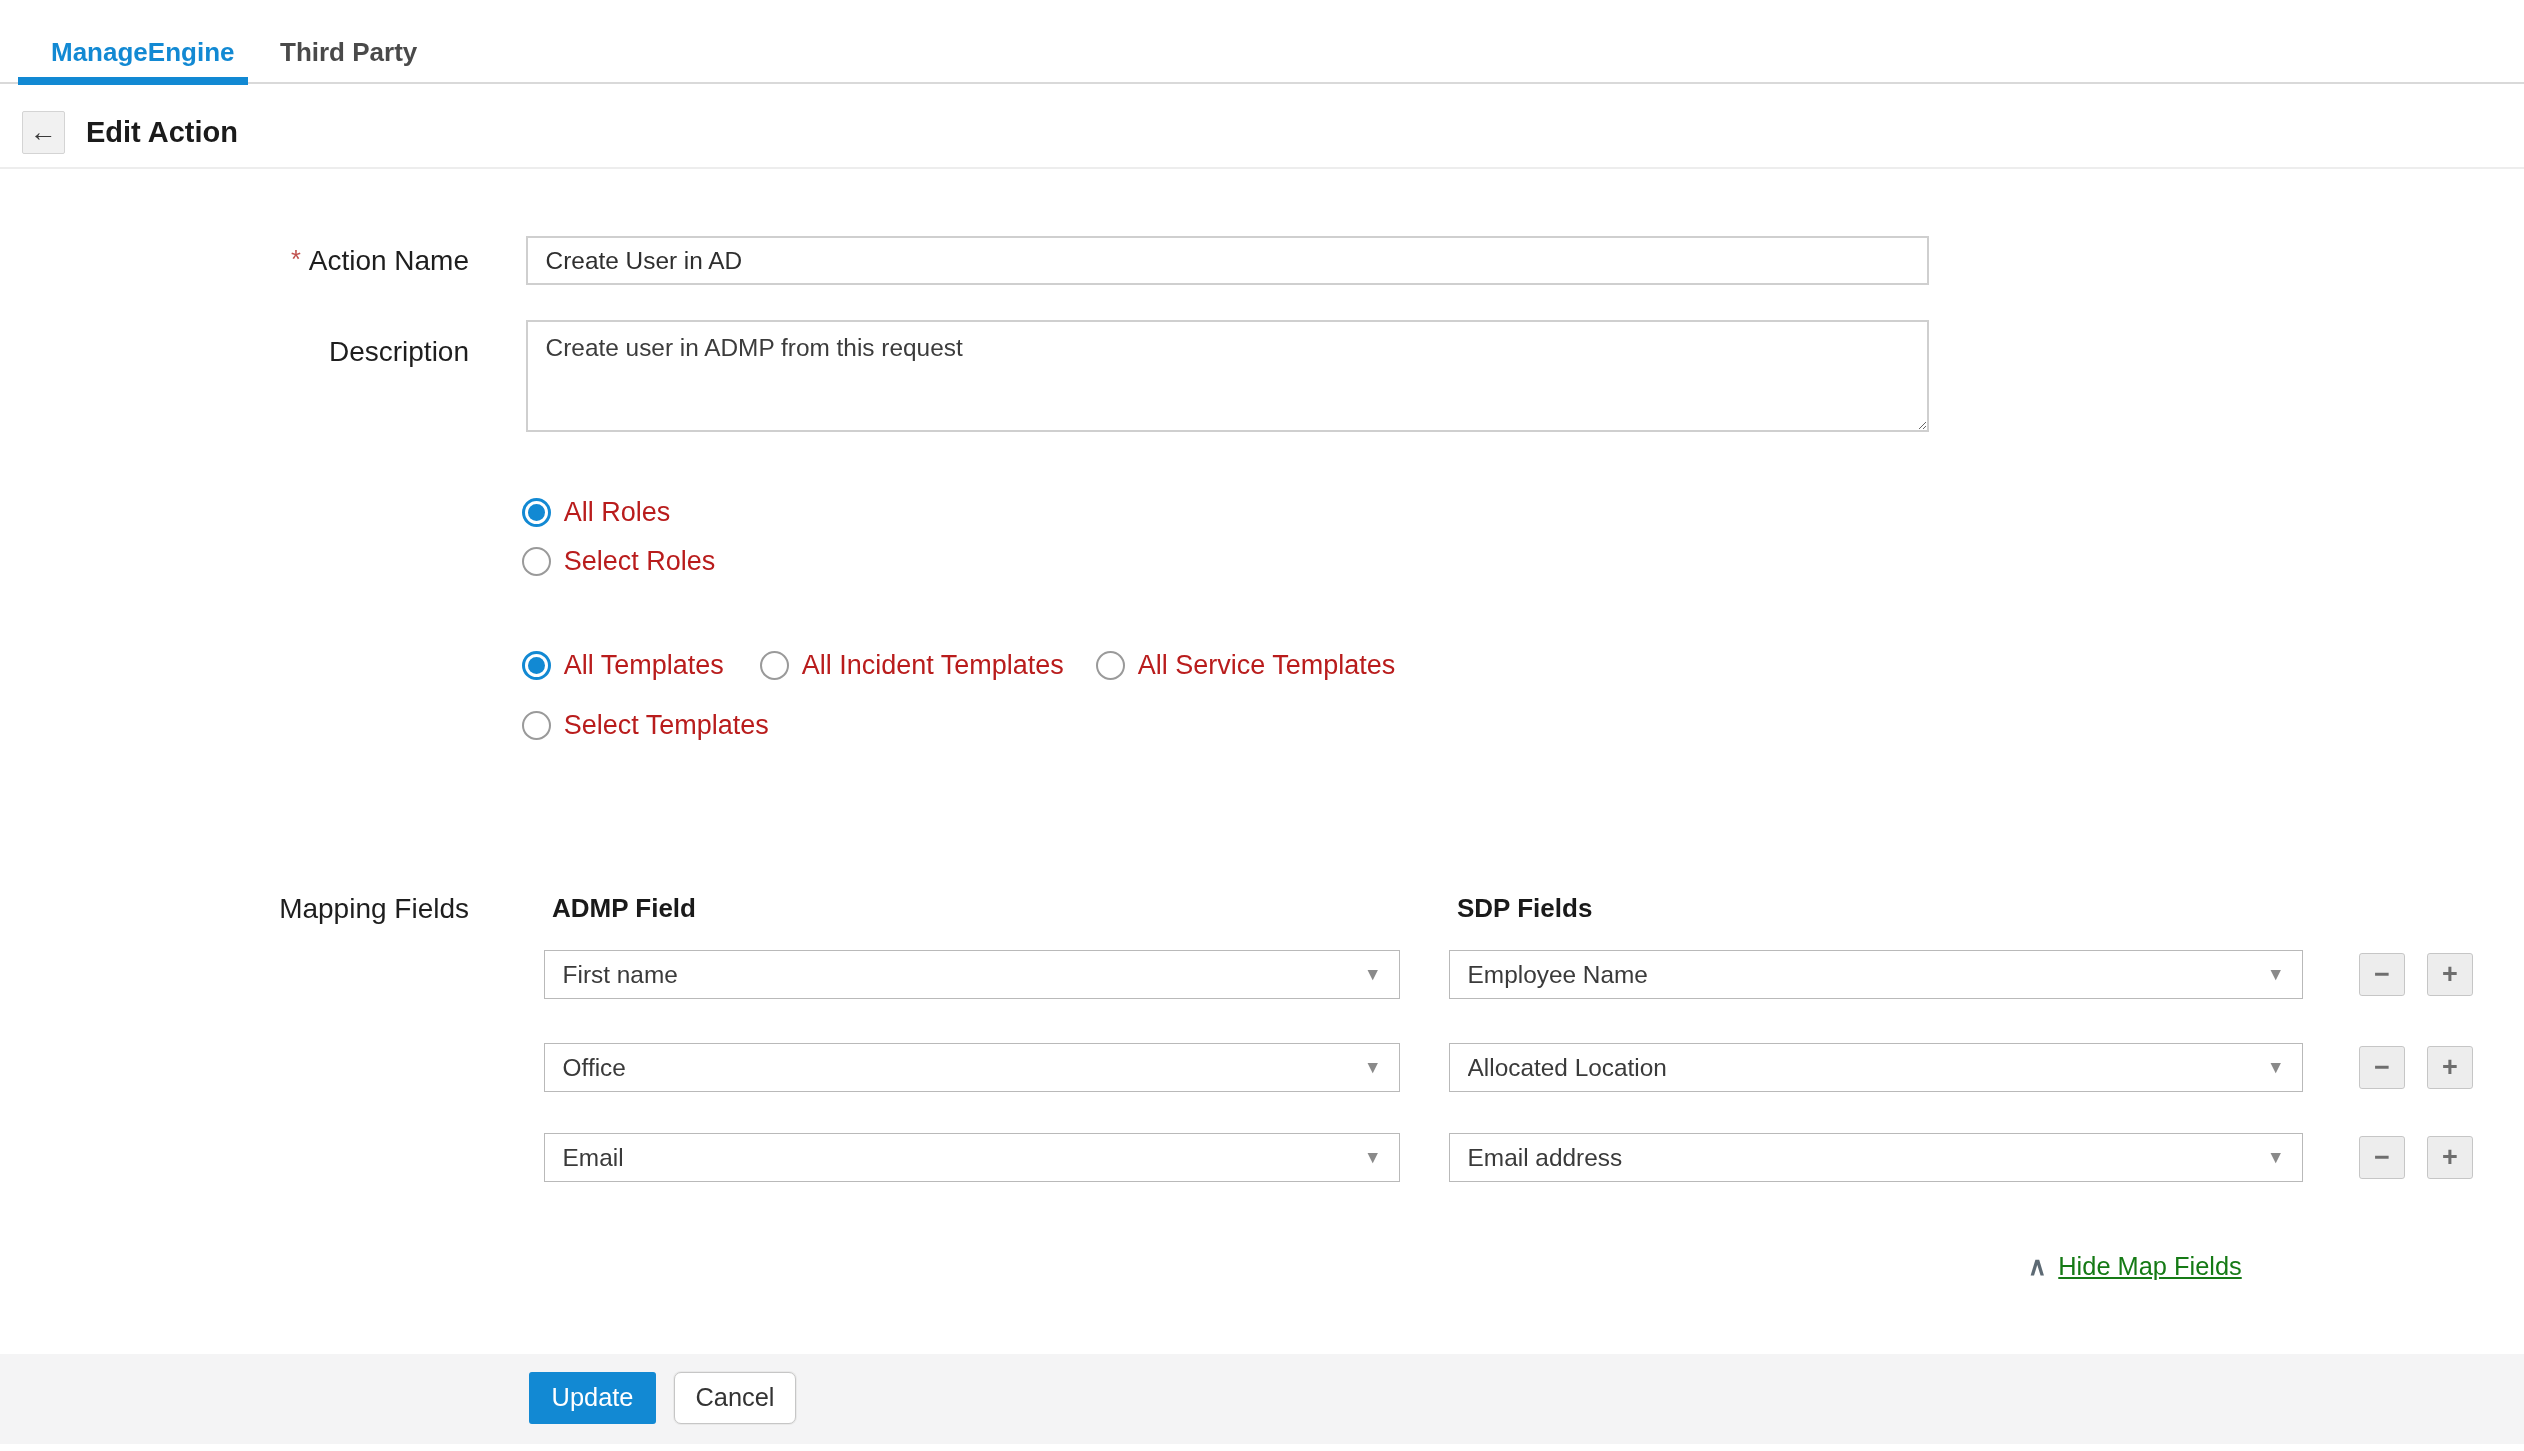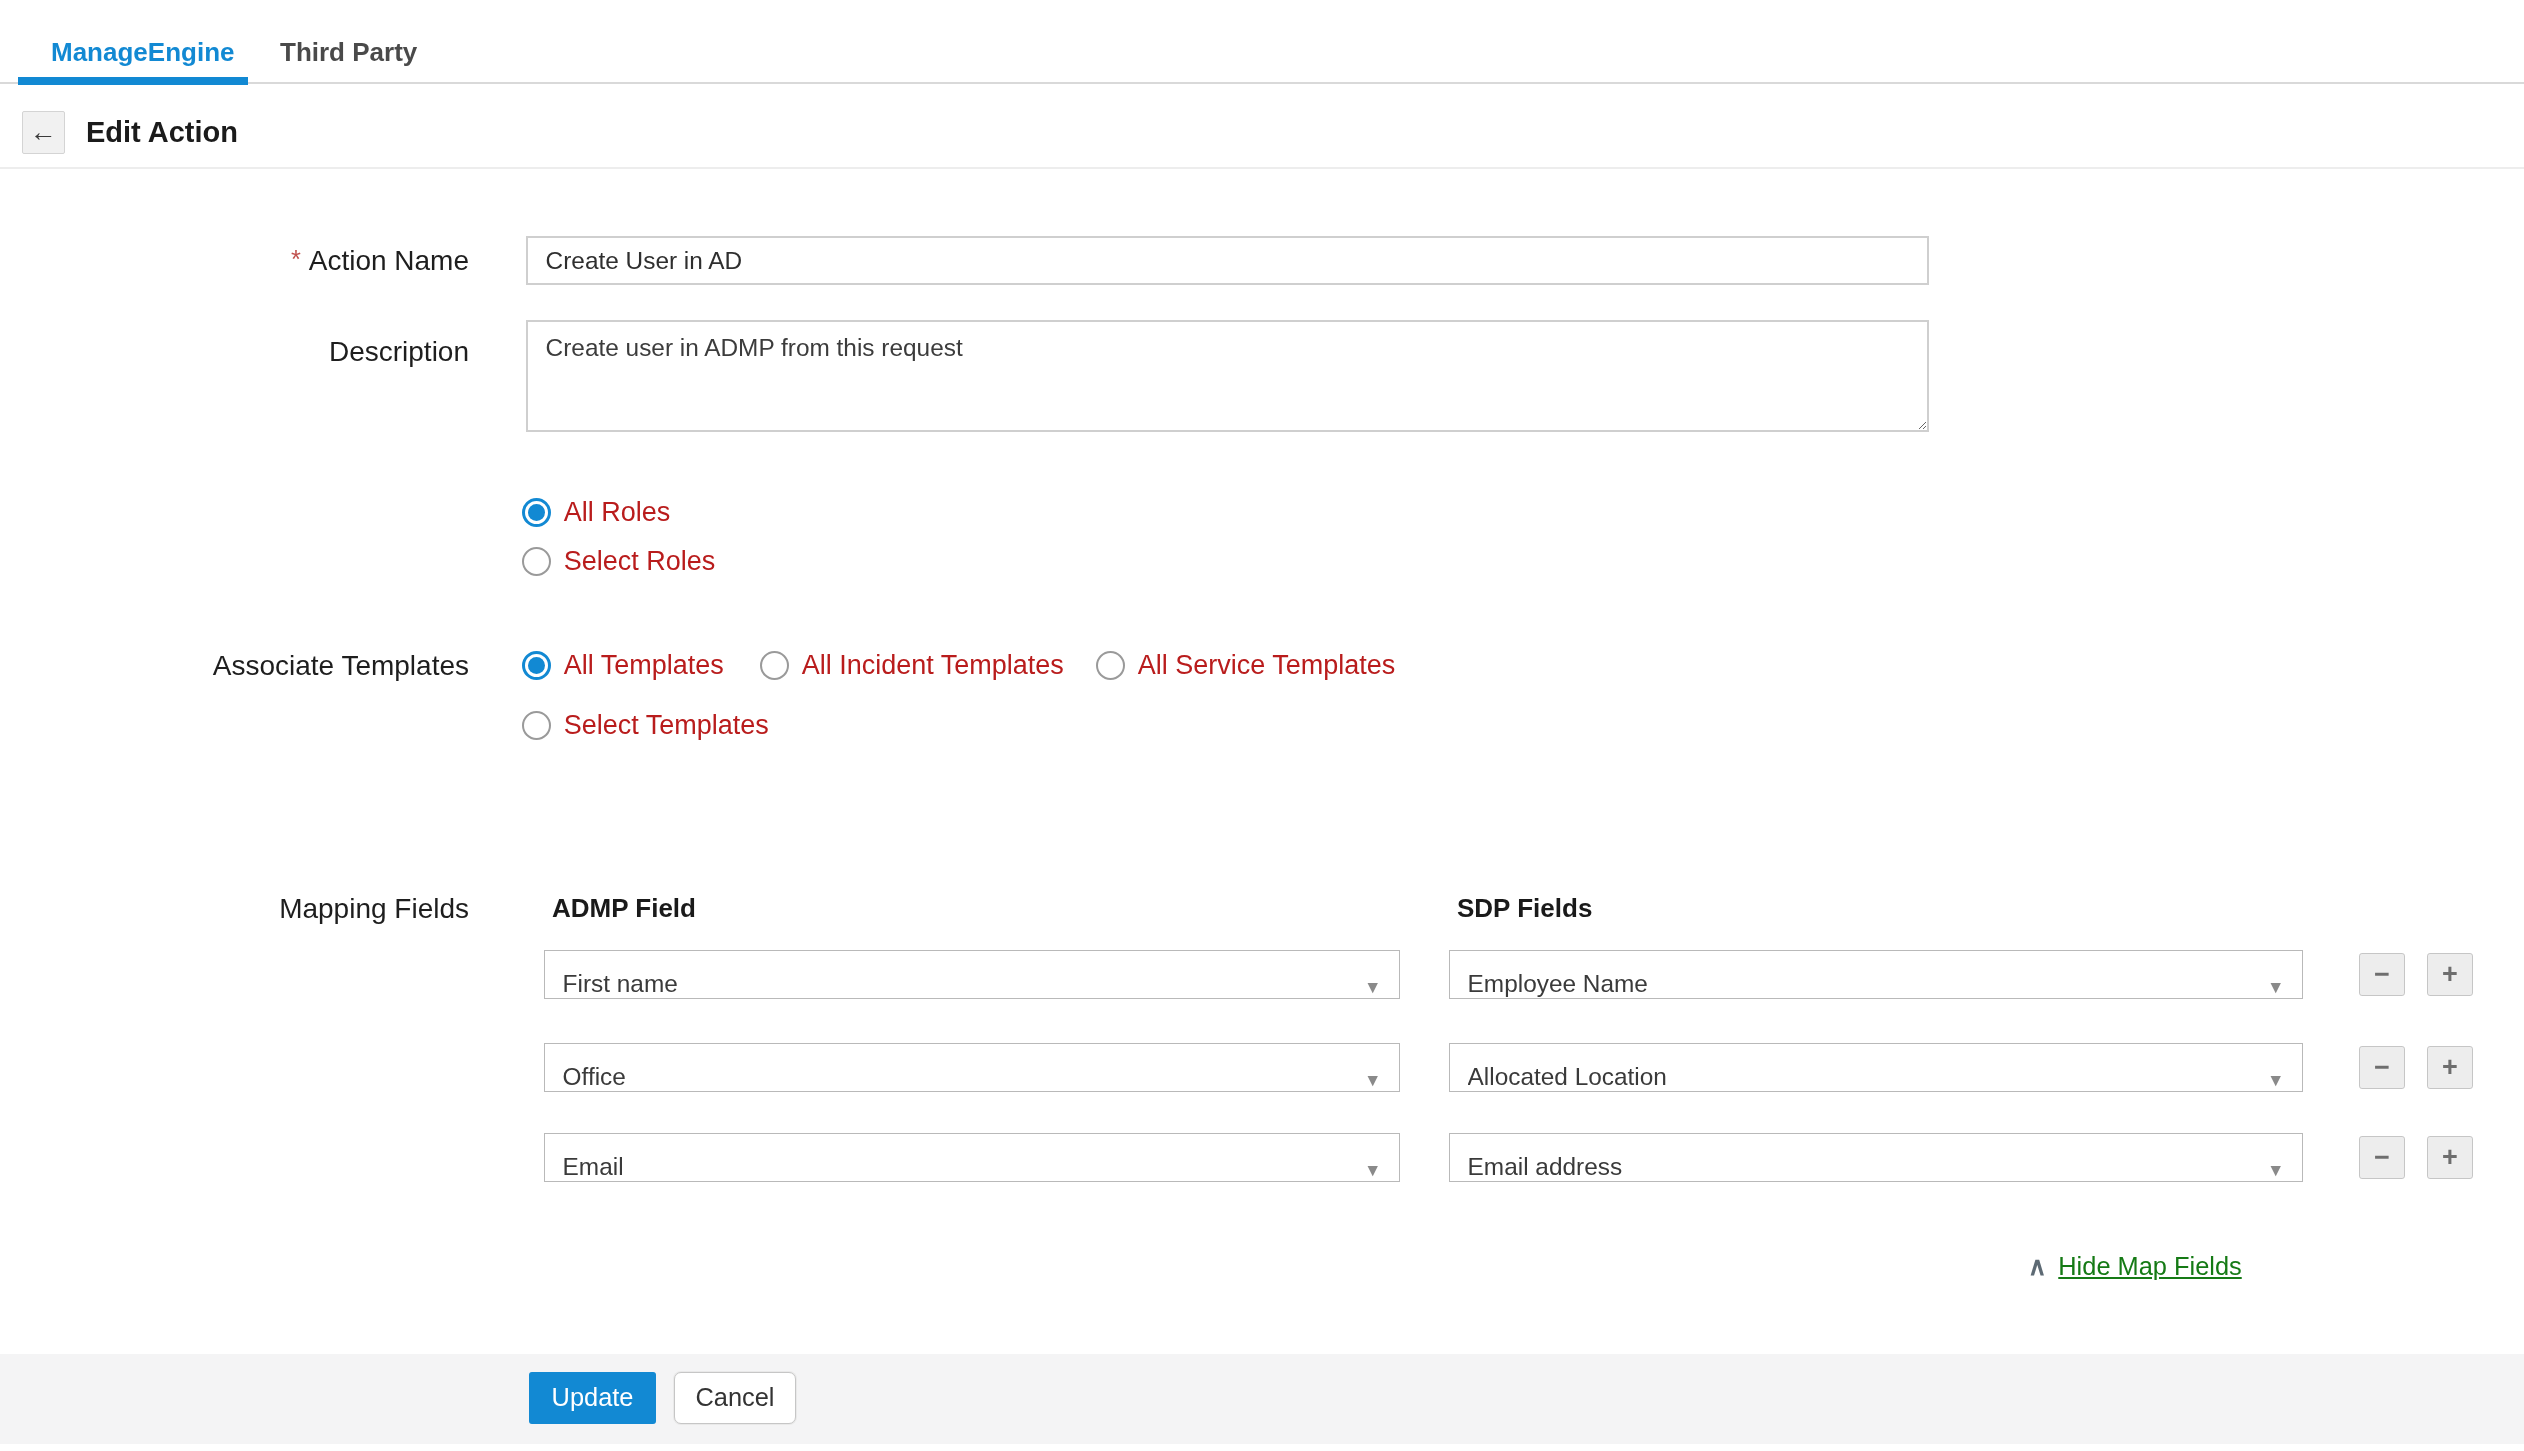--- a/index.html
+++ b/index.html
@@ -32,21 +32,21 @@
   .opt { position:absolute; height:49px; display:flex; align-items:center; gap:12.7px; cursor:pointer; }
   .radio { width:29px; height:29px; border-radius:50%; flex:none; background:#fff; }
   .radio.unsel { border:2px solid #9a9a9a; }
   .radio.sel { border:3.9px solid #1289d3; position:relative; }
   .radio.sel::after { content:""; position:absolute; inset:2.9px; border-radius:50%; background:#1289d3; }
   .opt-label { font-size:27px; color:#b91c1c; white-space:nowrap;text-align:right; }
 
   
   .map-header { position:absolute; top:884px; height:49px; line-height:49px; font-size:26px; font-weight:bold; color:#1a1a1a; white-space:nowrap; }
   .map-row { position:absolute; left:544px; width:1935px; height:49px; }
-  .select-box { position:absolute; top:0; height:49px; border:1px solid #b9b9b9; background:#fff; display:flex; align-items:flex-end; justify-content:space-between; padding:0 17.6px; cursor:pointer; }
+  .select-box { position:absolute; top:0; height:49px; border:1px solid #b9b9b9; background:#fff; display:flex; align-items:center; justify-content:space-between; padding:0 17.6px; cursor:pointer; }
   .select-box .sel-text { font-size:24.4px; color:#3a3a3a; white-space:nowrap; overflow:hidden; }
   .select-box .caret { font-size:17.6px; color:#8a8a8a; flex:none; margin-left:11.7px; }
   .sb-admp { left:0; width:856px; }
   .sb-sdp { left:905px; width:854px; }
   .mini-btn { position:absolute; top:2.9px; width:46px; height:43px; background:#ededed; border:1px solid #c6c6c6; border-radius:2.9px; font-family:"Liberation Sans",sans-serif; font-size:27px; font-weight:bold; color:#6e6e6e; display:flex; align-items:center; justify-content:center; cursor:pointer; line-height:1; }
   .mb-minus { left:1815px; }
   .mb-plus { left:1883px; }
 
   .hide-row { position:absolute; left:2028px; top:1243px; height:47px; display:flex; align-items:center; gap:11.7px; }
   .collapse-ch { font-size:25.4px; font-weight:bold; color:#5d6a74; line-height:1; }
@@ -87,23 +87,20 @@
 
   <div class="opt" style="left:522px; top:488px;">
     <span class="radio sel"></span>
     <span class="opt-label">All Roles</span>
   </div>
   <div class="opt" style="left:522px; top:537px;">
     <span class="radio unsel"></span>
     <span class="opt-label">Select Roles</span>
   </div>
 
-  <div class="flabel" style="top:641px;">
-    <span>Associate Templates</span>
-  </div>
   <div class="opt" style="left:522px; top:641px;">
     <span class="radio sel"></span>
     <span class="opt-label">All Templates</span>
   </div>
   <div class="opt" style="left:1096px; top:641px;">
     <span class="radio unsel"></span>
     <span class="opt-label">All Service Templates</span>
   </div>
   <div class="opt" style="left:760px; top:641px;">
     <span class="radio unsel"></span>

